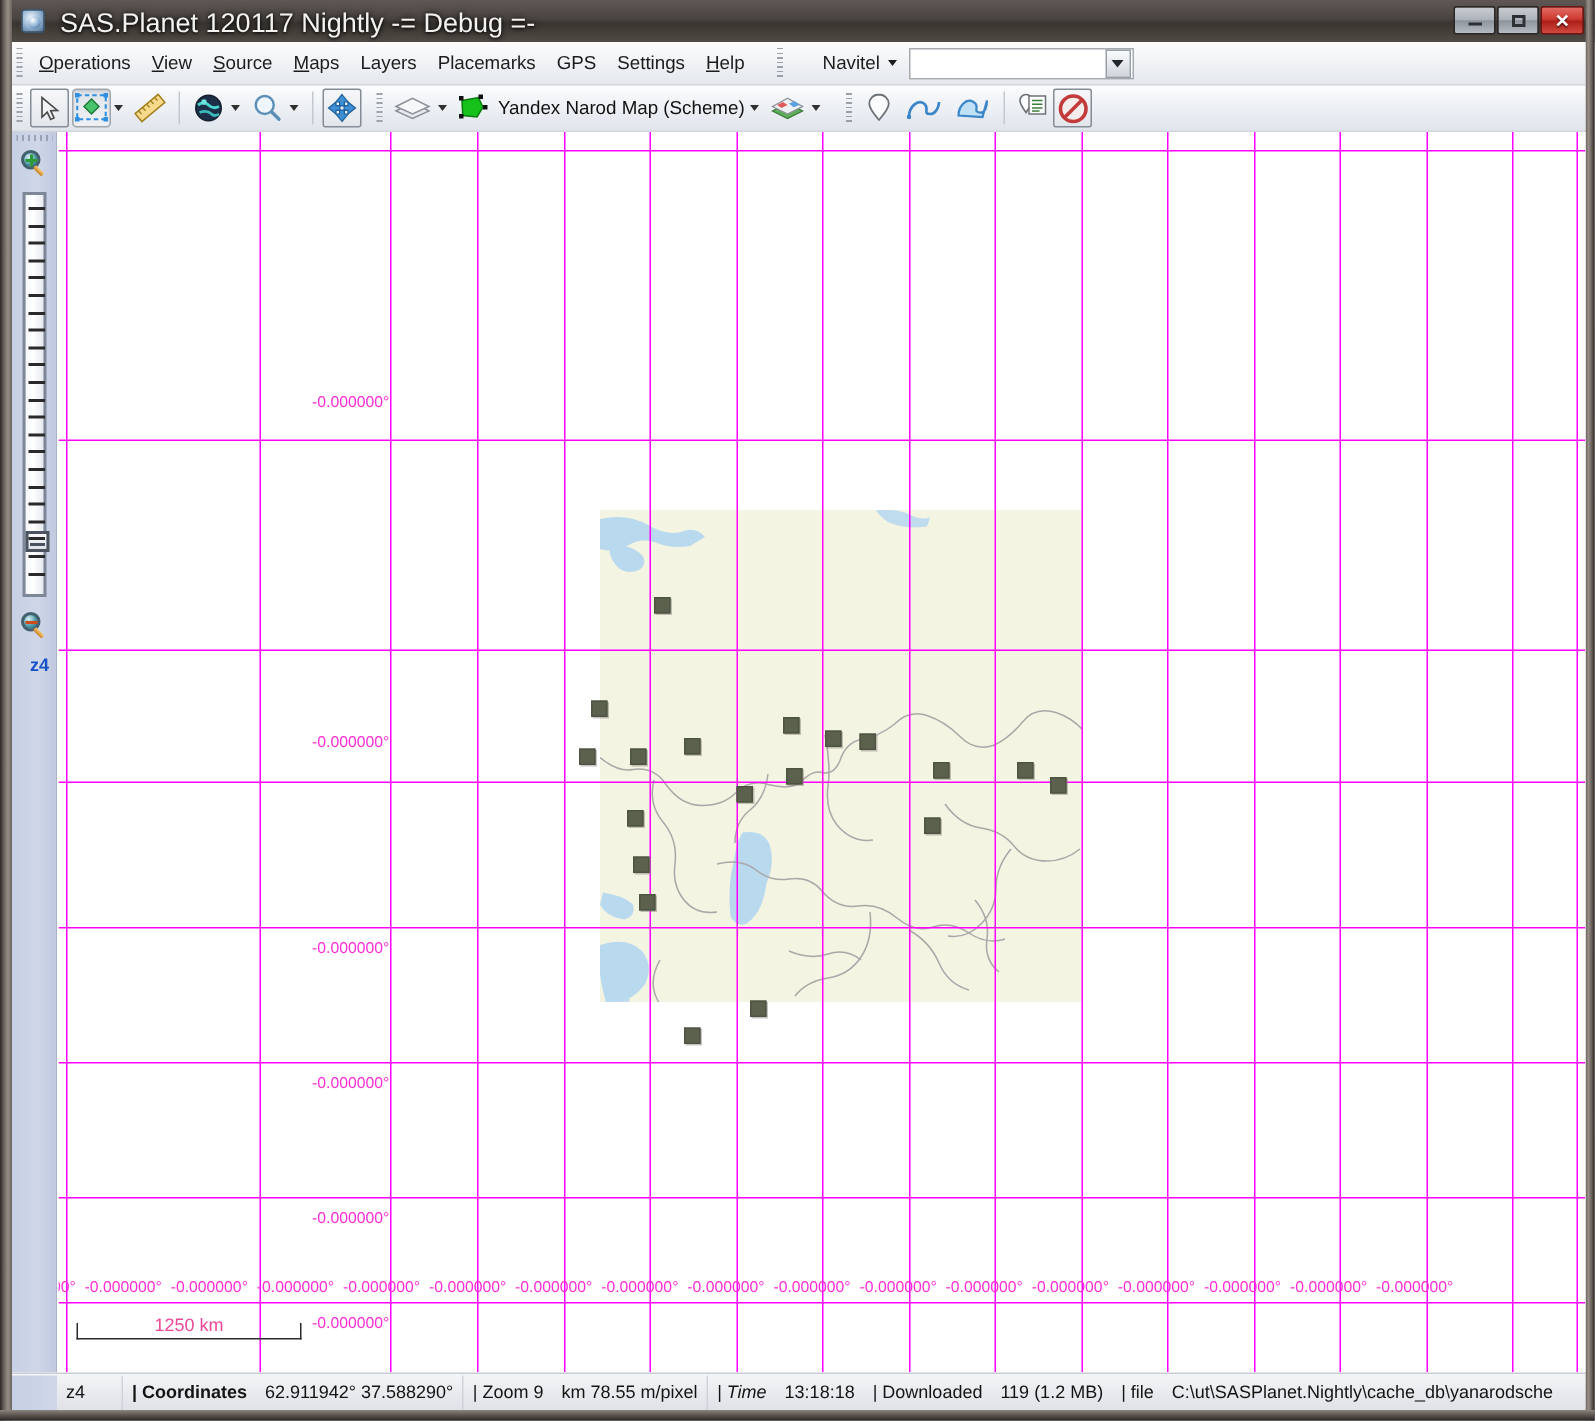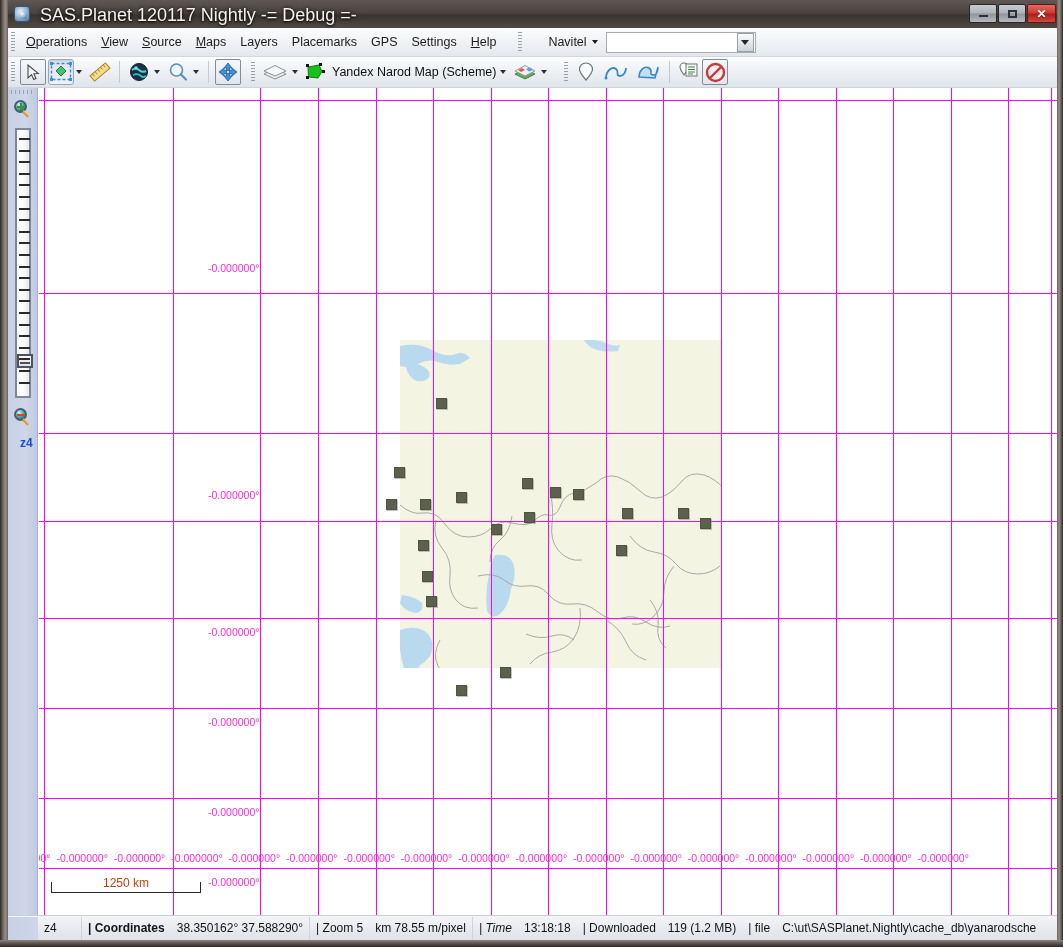--- a/index.html
+++ b/index.html
@@ -226,21 +226,21 @@
   #scalebar .bar {
     position:absolute; left:0; bottom:0; width:150px; height:1px; background:#2a2a2a;
   }
   #scalebar .tl, #scalebar .tr {
     position:absolute; bottom:0; width:1px; height:11px; background:#2a2a2a;
   }
   #scalebar .tl { left:0; }
   #scalebar .tr { left:149px; }
   #scalebar .lbl {
     position:absolute; left:0; width:150px; bottom:3px; text-align:center;
-    font-size:12px; color:#c2410c;
+    font-size:12px; color:#ec4899;
   }
 
   
   #vscroll {
     position:absolute; right:0; top:0; width:0px; height:827px;
   }
 
   
   #statusbar {
     position:absolute; left:0; bottom:0; width:1049px; height:25px;
@@ -589,22 +589,22 @@
           <div class="lbl">1250 km</div>
         </div>
       </div>
       <div id="vscroll"></div>
     </div>
 
     <div id="statusbar">
       <div class="leftpad"></div>
       <div class="scell" style="min-width:44px;">z4</div>
       <div class="scell" style="border-right:none;font-weight:bold;">| Coordinates</div>
-      <div class="scell">38.350162° 37.588290°</div>
-      <div class="scell" style="border-right:none;">| Zoom 5</div>
+      <div class="scell">62.911942° 37.588290°</div>
+      <div class="scell" style="border-right:none;">| Zoom 9</div>
       <div class="scell">km 78.55 m/pixel</div>
       <div class="scell" style="border-right:none;font-style:italic;">| Time</div>
       <div class="scell" style="border-right:none;">13:18:18</div>
       <div class="scell" style="border-right:none;">| Downloaded</div>
       <div class="scell" style="border-right:none;">119 (1.2 MB)</div>
       <div class="scell" style="border-right:none;">| file</div>
       <div class="scell" style="border-right:none;">C:\ut\SASPlanet.Nightly\cache_db\yanarodsche</div>
     </div>
 
   </div>

